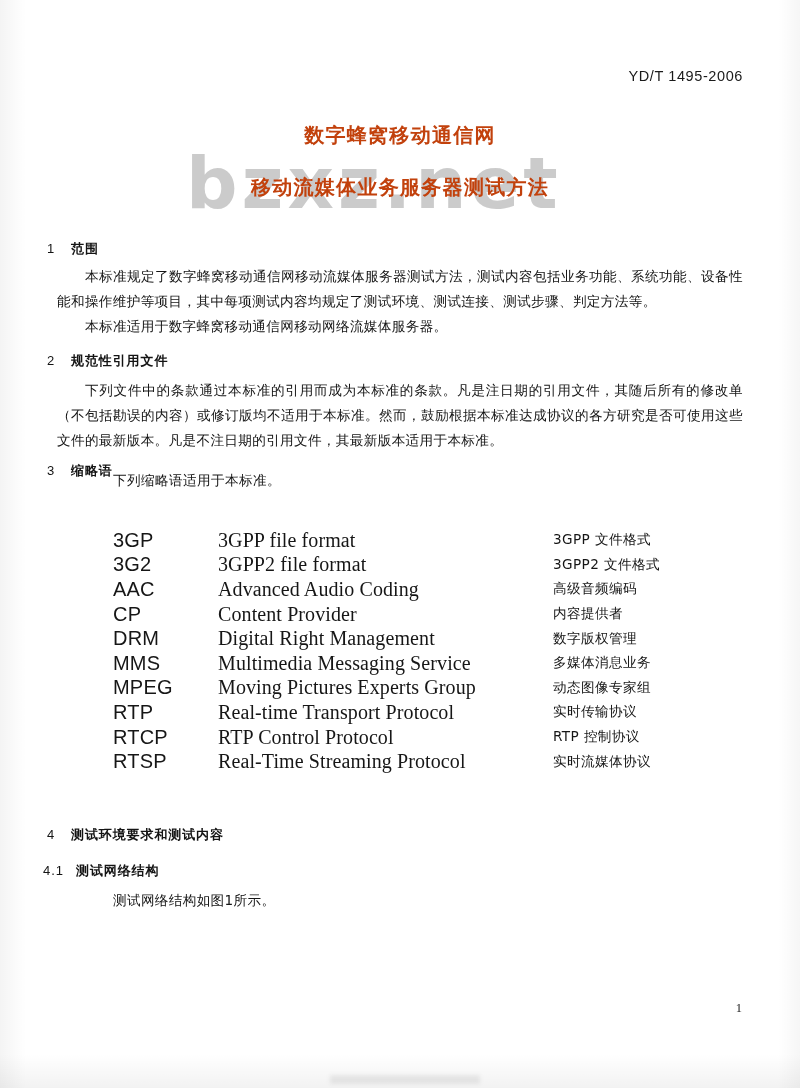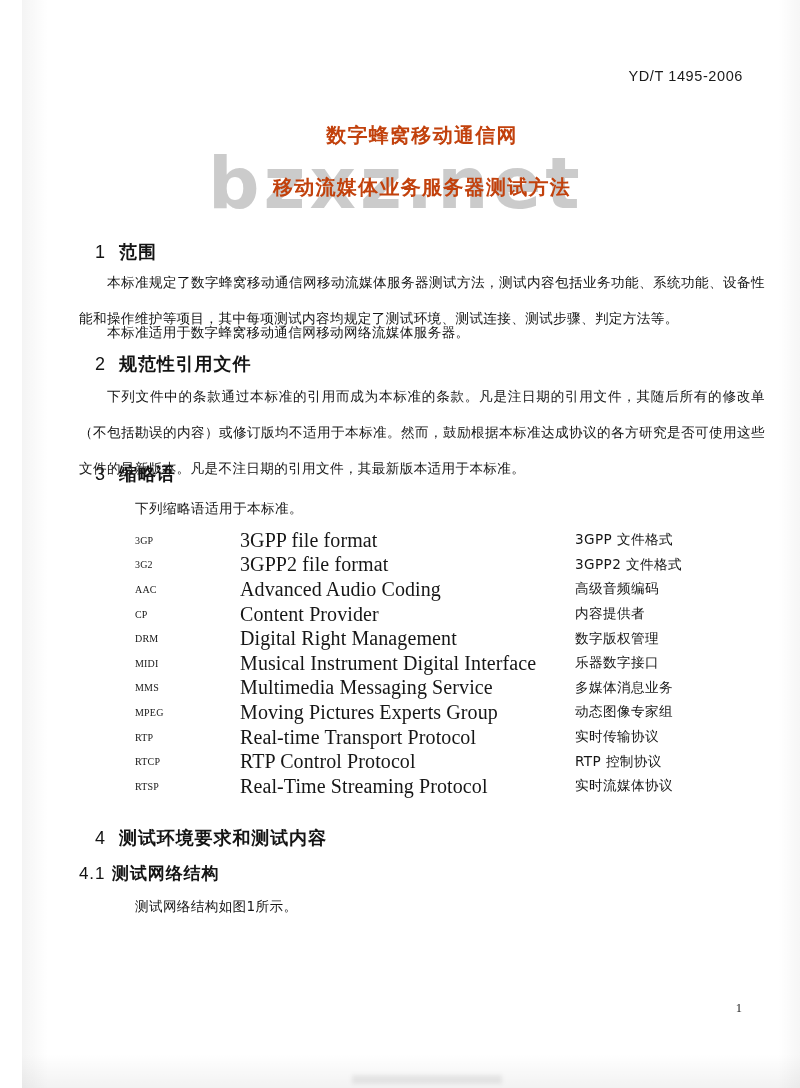--- a/index.html
+++ b/index.html
@@ -15,21 +15,20 @@
     font-family: "DejaVu Sans", sans-serif;
     color: #141414;
     -webkit-font-smoothing: none;
   }
 
   
   .page {
     position: absolute;
     inset: 0;
     background: #ffffff;
-    margin-left: 22px;
   }
 
   
   .scan-shade-left {
     position: absolute;
     left: 0; top: 0;
     width: 26px; height: 1088px;
     background: linear-gradient(to right, rgba(0,0,0,0.045), rgba(0,0,0,0));
     pointer-events: none;
   }
@@ -102,53 +101,53 @@
   
   .content {
     position: absolute;
     left: 0; top: 0;
     width: 800px;
     z-index: 3;
   }
 
   .h1 {
     position: absolute;
-    left: 73px;
-    font-size: 18px;
+    left: 47px;
+    font-size: 13px;
     font-weight: bold;
     letter-spacing: 0.9px;
     white-space: nowrap;
   }
   .h1 .num {
     font-family: "Liberation Sans", sans-serif;
     font-weight: normal;
     display: inline-block;
     min-width: 24px;
   }
   .h2 {
     position: absolute;
-    left: 57px;
-    font-size: 17px;
+    left: 43px;
+    font-size: 13px;
     font-weight: bold;
     letter-spacing: 0.9px;
     white-space: nowrap;
   }
   .h2 .num {
     font-family: "Liberation Sans", sans-serif;
     font-weight: normal;
     display: inline-block;
     min-width: 33px;
   }
 
   .para {
     position: absolute;
     left: 57px;
     width: 686px;
     font-size: 13.6px;
-    line-height: 36px;
+    line-height: 25px;
     letter-spacing: 0.35px;
     text-align: justify;
     text-justify: inter-ideograph;
   }
   .para.indent { text-indent: 28px; }
 
   
   .abbr-intro {
     position: absolute;
     left: 113px;
@@ -164,22 +163,22 @@
   }
   .abbr-table td {
     padding: 0;
     height: 24.6px;
     vertical-align: middle;
     font-size: 13.2px;
     color: #161616;
   }
   .abbr-table td.code {
     width: 105px;
-    font-family: Liberation Serif, serif;
-    font-size: 10px;
+    font-family: Liberation Sans, sans-serif;
+    font-size: 20px;
     letter-spacing: 0.2px;
   }
   .abbr-table td.en {
     width: 335px;
     font-family: "Liberation Serif", serif;
     font-size: 20px;
     letter-spacing: 0.1px;
   }
   .abbr-table td.cn {
     font-size: 13.6px;
@@ -222,21 +221,21 @@
     <div class="para indent" style="top:314px;">本标准适用于数字蜂窝移动通信网移动网络流媒体服务器。</div>
 
     <div class="h1" style="top:352px;">
       <span class="num">2</span><span>规范性引用文件</span>
     </div>
     <div class="para indent" style="top:378px;">下列文件中的条款通过本标准的引用而成为本标准的条款。凡是注日期的引用文件，其随后所有的修改单（不包括勘误的内容）或修订版均不适用于本标准。然而，鼓励根据本标准达成协议的各方研究是否可使用这些文件的最新版本。凡是不注日期的引用文件，其最新版本适用于本标准。</div>
 
     <div class="h1" style="top:462px;">
       <span class="num">3</span><span>缩略语</span>
     </div>
-    <div class="abbr-intro" style="top:500px;text-align:center;">下列缩略语适用于本标准。</div>
+    <div class="abbr-intro" style="top:472px;text-align:center;">下列缩略语适用于本标准。</div>
 
     <table class="abbr-table">
       <tbody>
         <tr>
           <td class="code">3GP</td>
           <td class="en">3GPP file format</td>
           <td class="cn">3GPP 文件格式</td>
         </tr>
         <tr>
           <td class="code">3G2</td>
@@ -252,25 +251,20 @@
           <td class="code">CP</td>
           <td class="en">Content Provider</td>
           <td class="cn">内容提供者</td>
         </tr>
         <tr>
           <td class="code">DRM</td>
           <td class="en">Digital Right Management</td>
           <td class="cn">数字版权管理</td>
         </tr>
         <tr>
-          <td class="code">MIDI</td>
-          <td class="en">Musical Instrument Digital Interface</td>
-          <td class="cn">乐器数字接口</td>
-        </tr>
-        <tr>
           <td class="code">MMS</td>
           <td class="en">Multimedia Messaging Service</td>
           <td class="cn">多媒体消息业务</td>
         </tr>
         <tr>
           <td class="code">MPEG</td>
           <td class="en">Moving Pictures Experts Group</td>
           <td class="cn">动态图像专家组</td>
         </tr>
         <tr>

